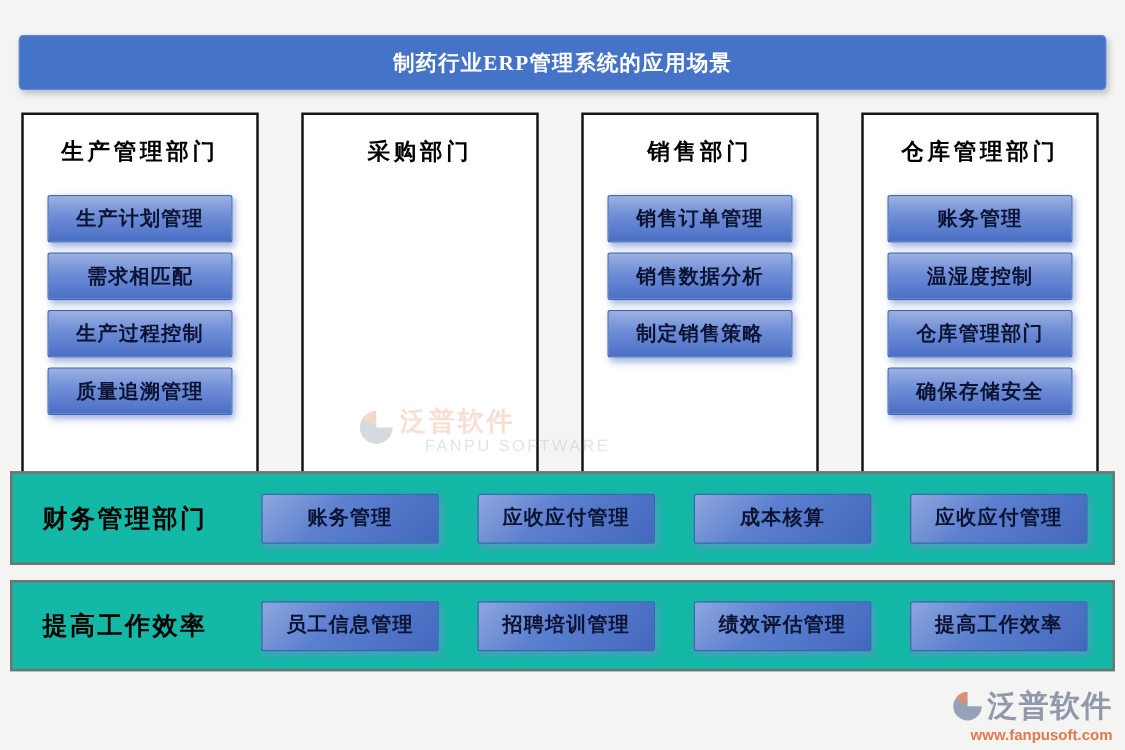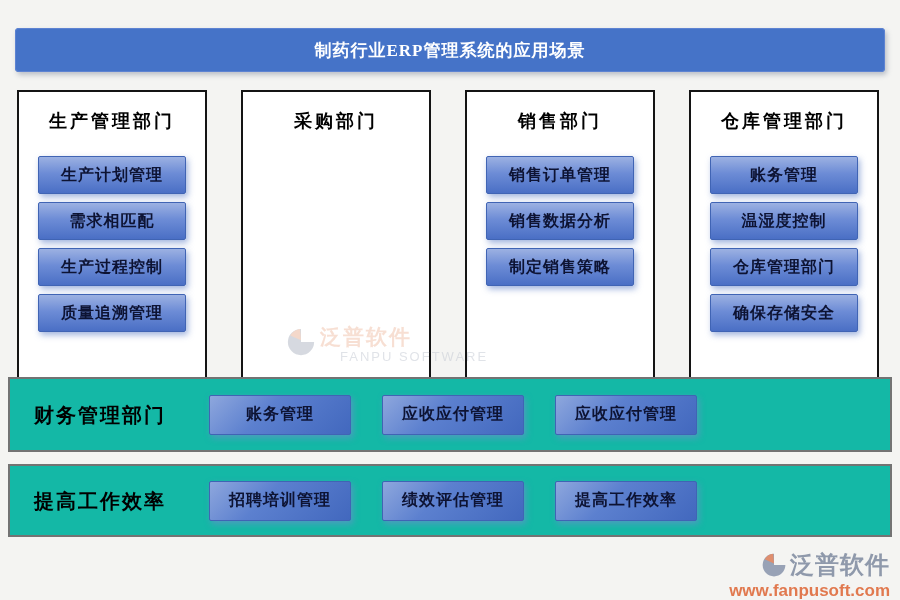--- a/index.html
+++ b/index.html
@@ -67,21 +67,21 @@
   .watermark .wm-brand{font-size:21px;font-weight:bold;color:#f0c0a8;letter-spacing:2px;}
   .watermark .wm-sub{font-size:13px;color:#c3c8d2;letter-spacing:2px;margin-top:2px;font-family:"Liberation Sans",sans-serif;margin-left:20px;}
   
   .footer-logo{
     position:absolute;left:764px;top:549px;width:126px;
     display:flex;flex-direction:column;align-items:flex-end;
   }
   .footer-row{display:flex;align-items:center;gap:3px;}
   .footer-brand{font-size:24px;font-weight:bold;color:#8f99ab;letter-spacing:1px;white-space:nowrap;}
   .footer-url{
-    font-size:17px;font-weight:bold;color:#e1794f;margin-top:0px;
+    font-size:12px;font-weight:bold;color:#e1794f;margin-top:0px;
     font-family:"Liberation Sans",sans-serif;white-space:nowrap;
   }
   .logo-glyph{width:26px;height:26px;flex:0 0 auto;}
 </style>
 </head>
 <body>
 
 <div class="titlebar">
   <span>制药行业ERP管理系统的应用场景</span>
 </div>
@@ -117,27 +117,29 @@
     <div class="btn">仓库管理部门</div>
     <div class="btn">确保存储安全</div>
   </div>
 </div>
 
 <div class="row-box finance">
   <div class="row-label">财务管理部门</div>
   <div class="row-buttons">
     <div class="btn">账务管理</div>
     <div class="btn">应收应付管理</div>
+    <div class="btn">成本核算</div>
     <div class="btn">应收应付管理</div>
   </div>
 </div>
 
 <div class="row-box hr">
   <div class="row-label">提高工作效率</div>
   <div class="row-buttons">
+    <div class="btn">员工信息管理</div>
     <div class="btn">招聘培训管理</div>
     <div class="btn">绩效评估管理</div>
     <div class="btn">提高工作效率</div>
   </div>
 </div>
 
 <div class="watermark">
   <svg class="logo-glyph" viewBox="0 0 32 32" style="width:30px;height:30px;">
     <path d="M16 2 A14 14 0 1 0 30 16 L16 16 Z" fill="#aeb5c2"></path>
     <path d="M4.5 9 A14 14 0 0 1 15 2 L16 14 Z" fill="#eab296"></path>

